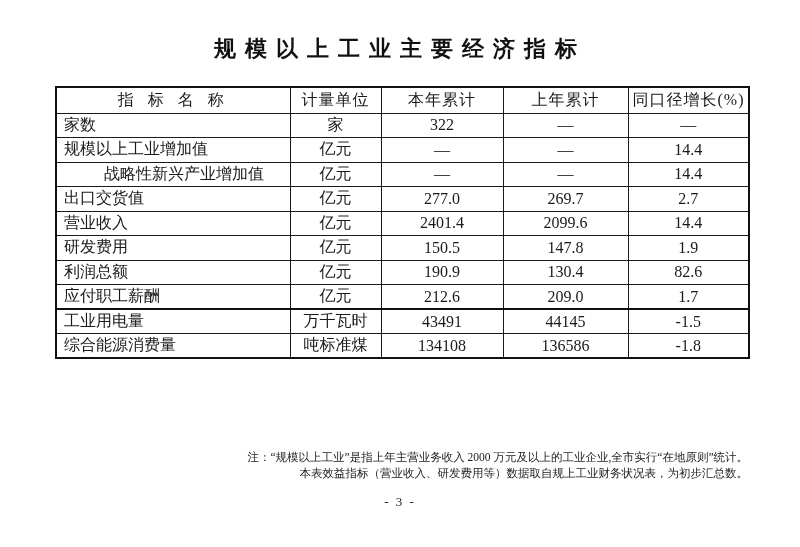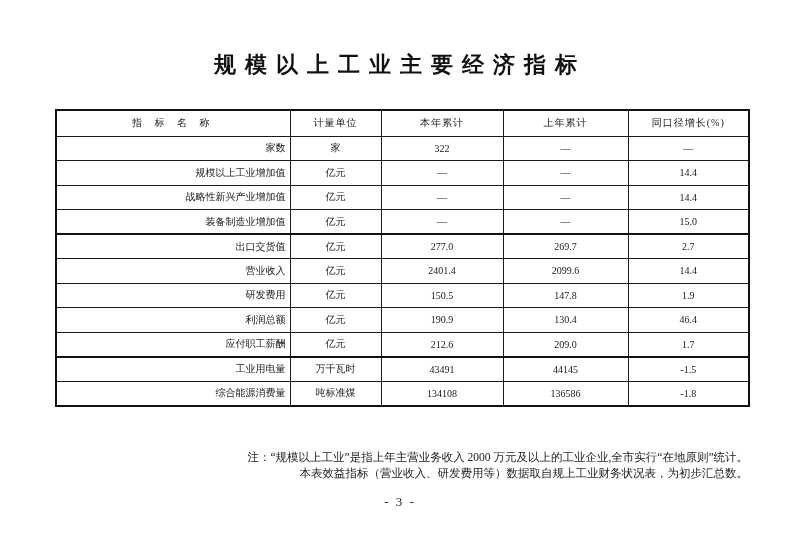--- a/index.html
+++ b/index.html
@@ -7,39 +7,39 @@
   body {
     width: 800px;
     height: 547px;
     position: relative;
     font-family: "Liberation Serif", "DejaVu Serif", serif;
     color: #1a1a1a;
     overflow: hidden;
   }
   .page-title {
     position: absolute;
-    top: 50px;
+    top: 34px;
     left: 0;
     width: 100%;
     text-align: center;
     font-family: "Liberation Sans", "DejaVu Sans", sans-serif;
     font-weight: bold;
     font-size: 22px;
     letter-spacing: 9px;
     color: #111111;
     white-space: nowrap;
   }
   table.indicators {
     position: absolute;
     left: 55px;
-    top: 109px;
+    top: 86px;
     width: 693px;
     border-collapse: collapse;
     table-layout: fixed;
-    font-size: 10px;
+    font-size: 16px;
     color: #1a1a1a;
     border-radius: 7px;
   }
   table.indicators col.c1 { width: 234px; }
   table.indicators col.c2 { width: 91px; }
   table.indicators col.c3 { width: 122px; }
   table.indicators col.c4 { width: 125px; }
   table.indicators col.c5 { width: 121px; }
   table.indicators th, table.indicators td {
     border: 1px solid #1a1a1a;
@@ -50,21 +50,21 @@
     vertical-align: middle;
     white-space: nowrap;
     overflow: hidden;
   }
   table.indicators { border: 2px solid #111111; }
   table.indicators thead th {
     height: 26px;
     letter-spacing: 1px;
   }
   table.indicators th.head-name { letter-spacing: 5px; }
-  table.indicators td.c-name { text-align: right; }
+  table.indicators td.c-name { text-align: left; }
   td.c-name.indent-0 { padding-left: 7px; }
   td.c-name.indent-1 { padding-left: 22px; }
   td.c-name.indent-2 { padding-left: 47px; }
   tr.group-end td { border-bottom: 2px solid #111111; }
   .footnotes {
     position: absolute;
     left: 58px;
     top: 449px;
     width: 690px;
     font-size: 11.5px;
@@ -125,27 +125,20 @@
 
 
   <tr>
     <td class="c-name indent-2">战略性新兴产业增加值</td>
     <td class="c-unit">亿元</td>
     <td class="c-num">—</td>
     <td class="c-num">—</td>
     <td class="c-num">14.4</td>
   </tr>
 
-  <tr class="group-end">
-    <td class="c-name indent-2">装备制造业增加值</td>
-    <td class="c-unit">亿元</td>
-    <td class="c-num">—</td>
-    <td class="c-num">—</td>
-    <td class="c-num">15.0</td>
-  </tr>
 
   <tr>
     <td class="c-name indent-0">出口交货值</td>
     <td class="c-unit">亿元</td>
     <td class="c-num">277.0</td>
     <td class="c-num">269.7</td>
     <td class="c-num">2.7</td>
   </tr>
 
   <tr>
@@ -162,21 +155,21 @@
     <td class="c-num">150.5</td>
     <td class="c-num">147.8</td>
     <td class="c-num">1.9</td>
   </tr>
 
   <tr>
     <td class="c-name indent-0">利润总额</td>
     <td class="c-unit">亿元</td>
     <td class="c-num">190.9</td>
     <td class="c-num">130.4</td>
-    <td class="c-num">46.4</td>
+    <td class="c-num">82.6</td>
   </tr>
 
   <tr class="group-end">
     <td class="c-name indent-0">应付职工薪酬</td>
     <td class="c-unit">亿元</td>
     <td class="c-num">212.6</td>
     <td class="c-num">209.0</td>
     <td class="c-num">1.7</td>
   </tr>
 

